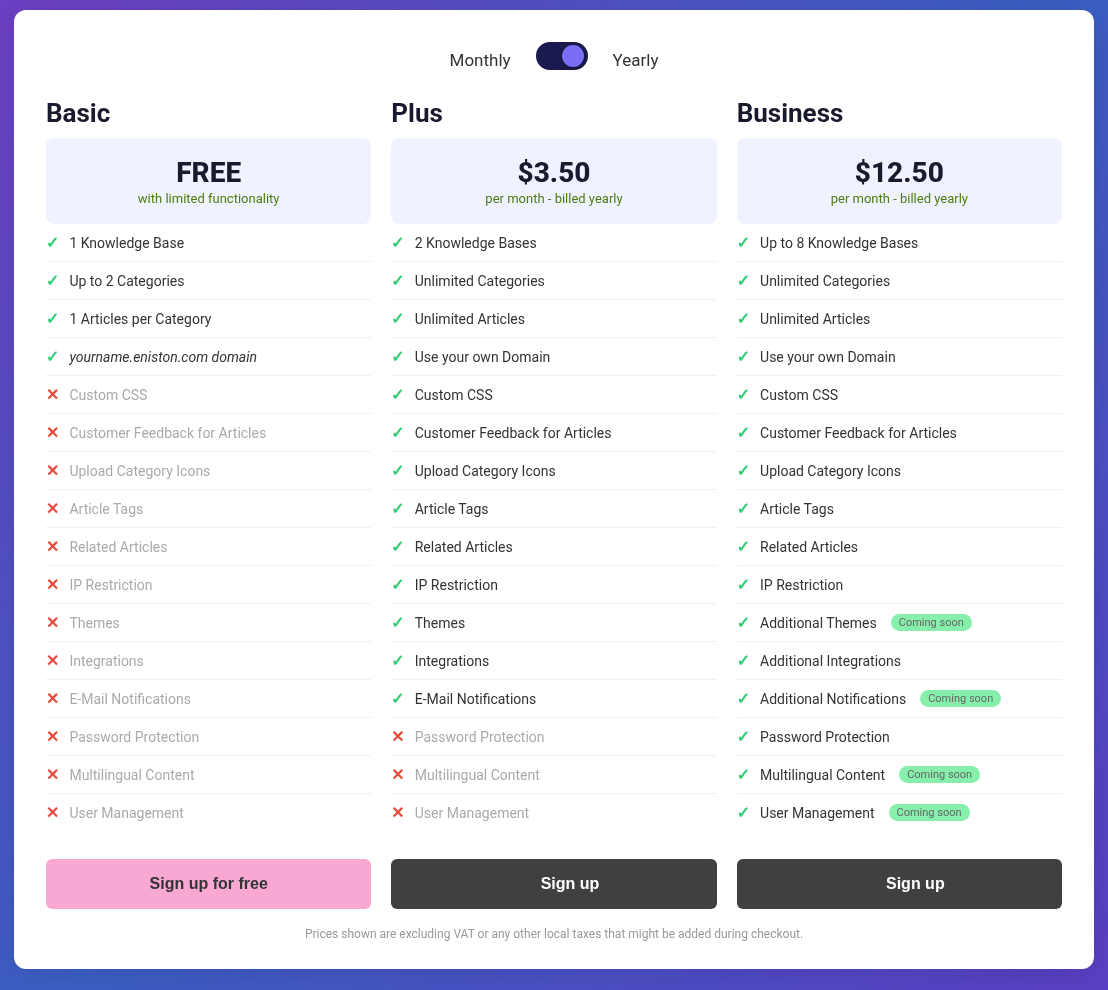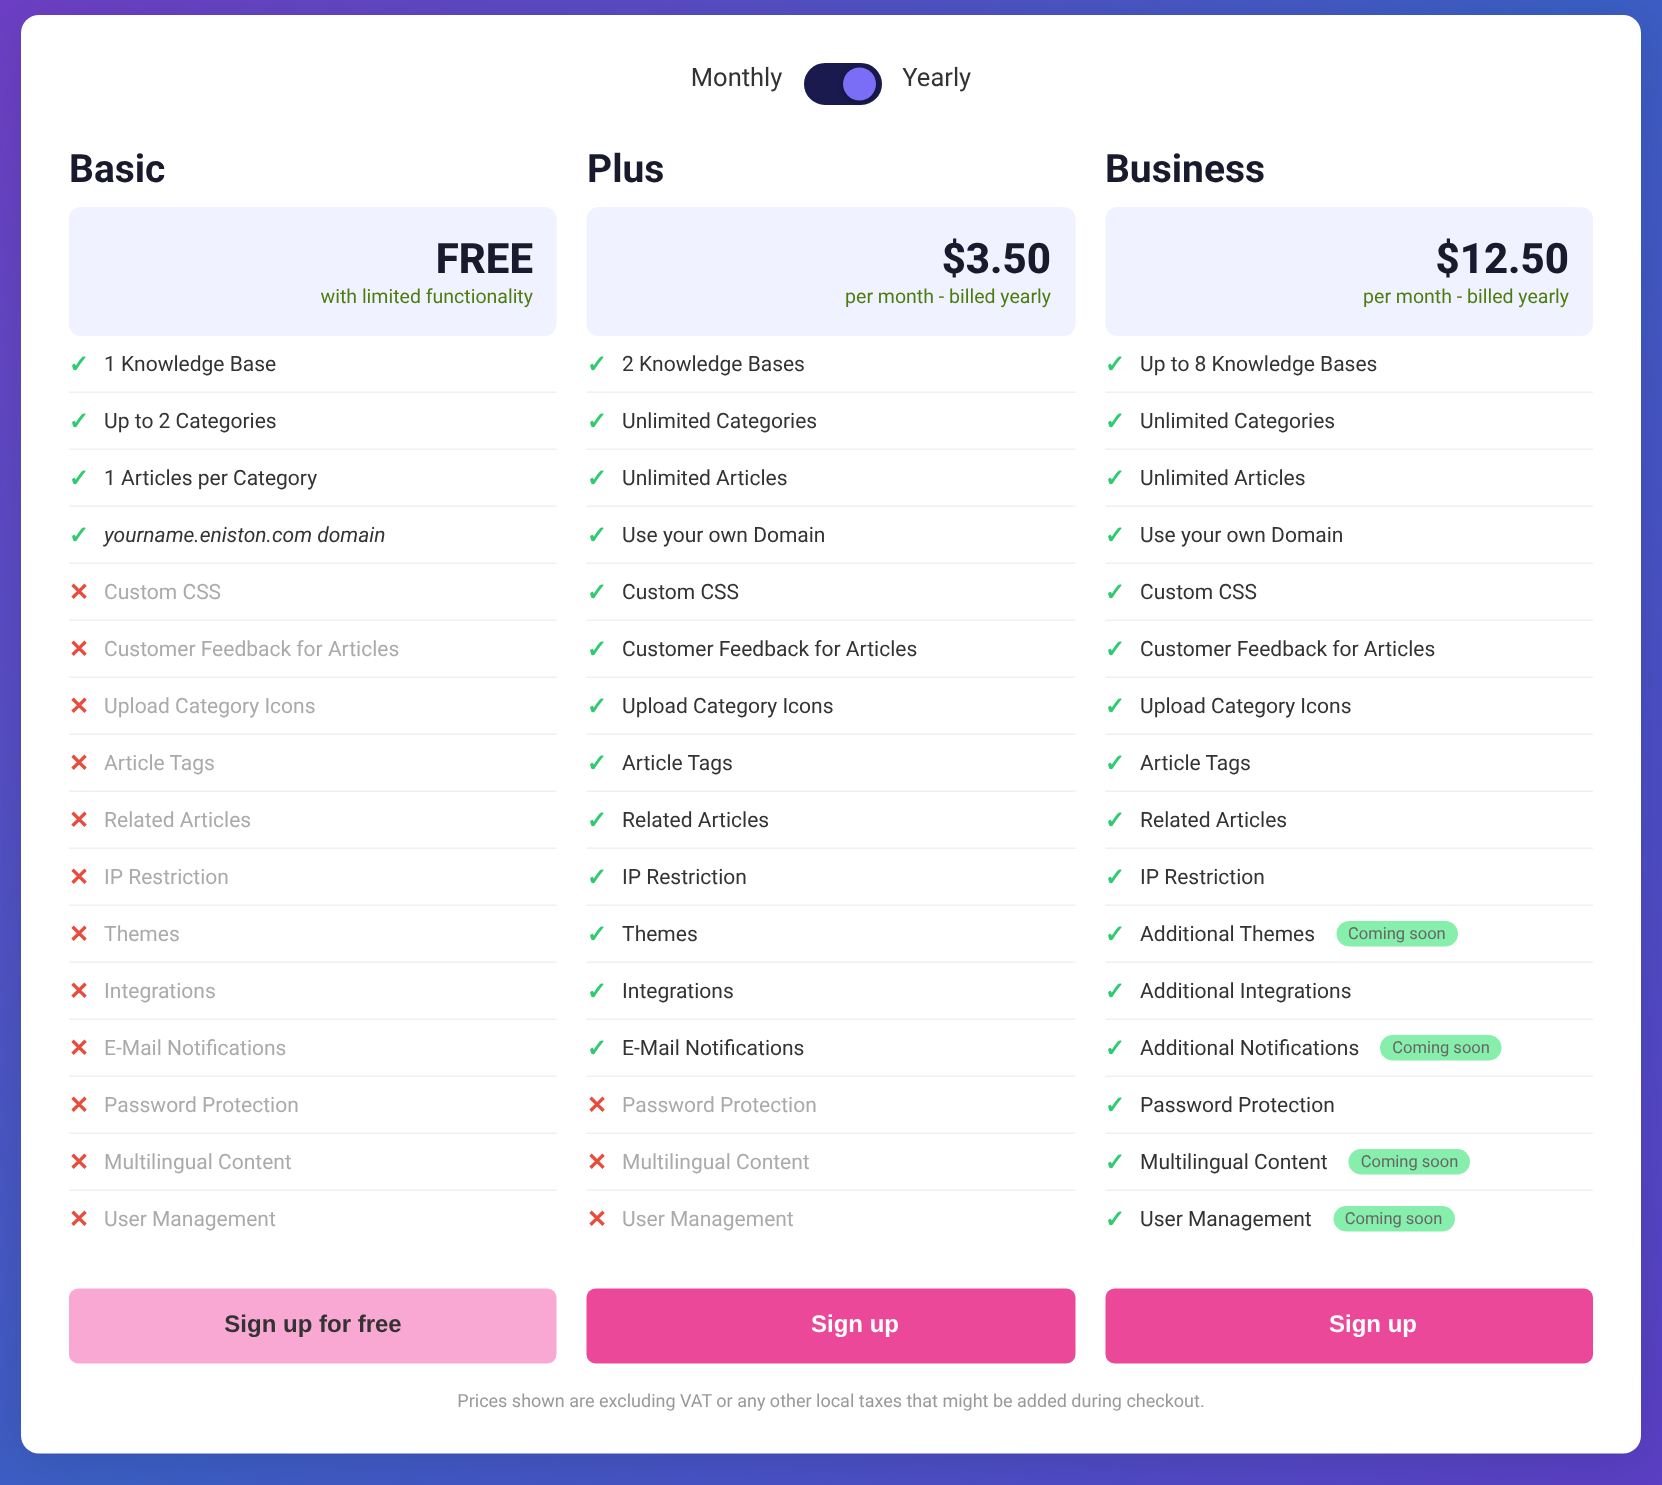--- a/index.html
+++ b/index.html
@@ -16,23 +16,23 @@
       background: #fff;
       border-radius: 12px;
       padding: 32px 32px 28px;
       width: 1080px;
       max-width: 100%;
       box-shadow: 0 4px 32px rgba(0,0,0,0.12);
     }
     
     .toggle-row {
       display: flex;
-      align-items: flex-start;
+      align-items: flex-end;
       justify-content: center;
-      gap: 14px;
+      gap: 25px;
       margin-bottom: 28px;
     }
     .toggle-label {
       font-size: 17px;
       color: #333;
     }
     .toggle-switch {
       width: 52px;
       height: 28px;
       background: #1a1a4e;
@@ -65,21 +65,21 @@
       margin-bottom: 10px;
     }
     .price-box {
       background: #f0f2ff;
       border-radius: 8px;
       padding: 18px 16px;
       text-align: center;
       min-height: 76px;
       display: flex;
       flex-direction: column;
-      align-items: flex-end;
+      align-items: center;
       justify-content: center;
     }
     .price-main {
       font-size: 28px;
       font-weight: 800;
       color: #1a1a2e;
     }
     .price-sub {
       font-size: 13px;
       color: #4d7c0f;
@@ -146,21 +146,21 @@
       font-weight: 600;
       cursor: pointer;
       border: none;
       text-align: center;
     }
     .btn-free {
       background: #f9a8d4;
       color: #333;
     }
     .btn-primary {
-      background: #ec4899;
+      background: #404040;
       color: #fff;
       padding-left: 48px;
     }
     .disclaimer {
       text-align: center;
       margin-top: 18px;
       font-size: 12px;
       color: #999;
     }
   </style>

